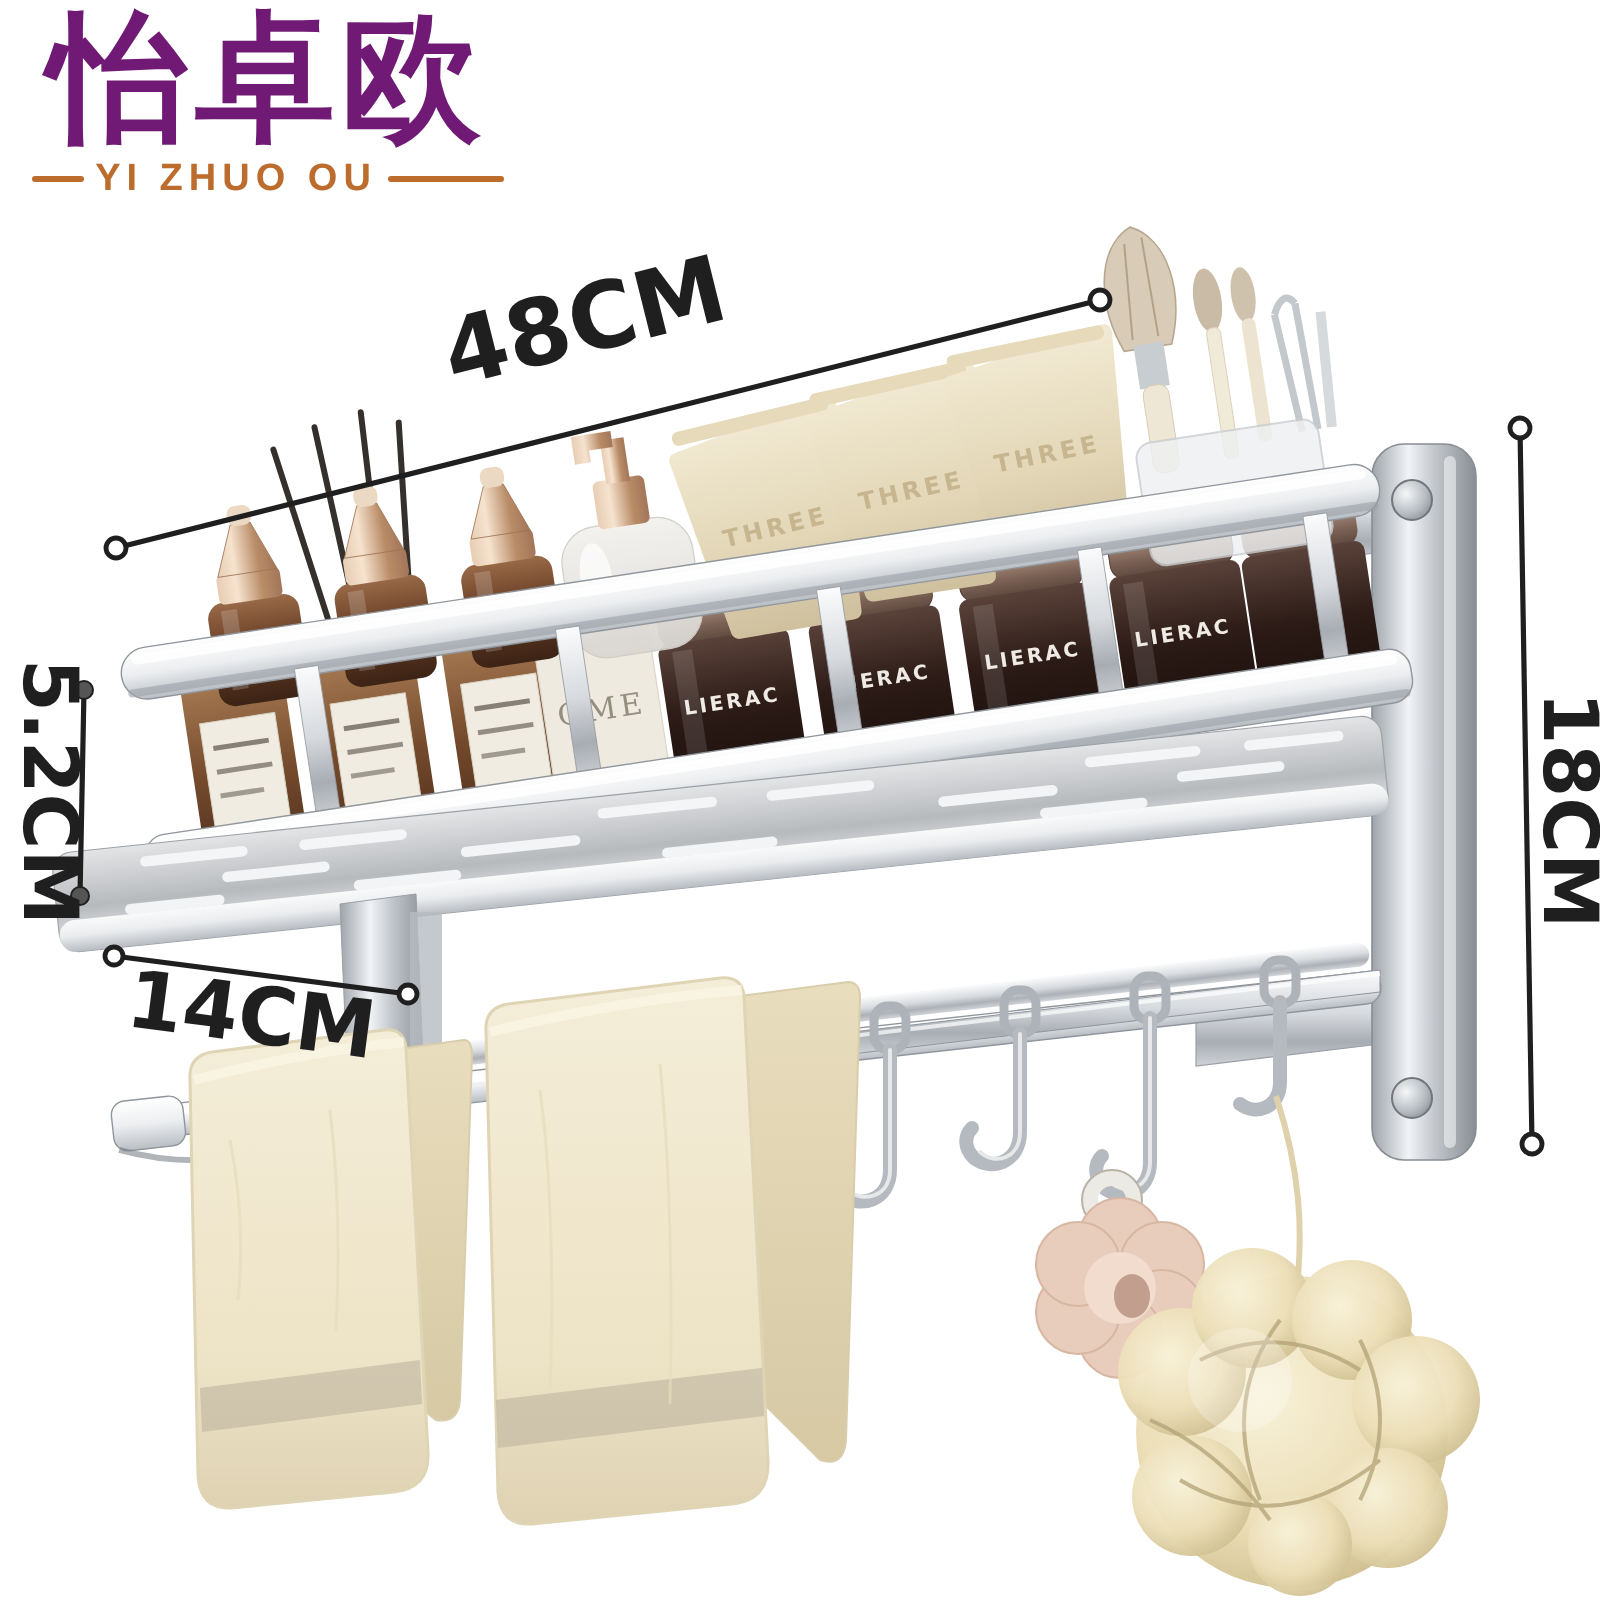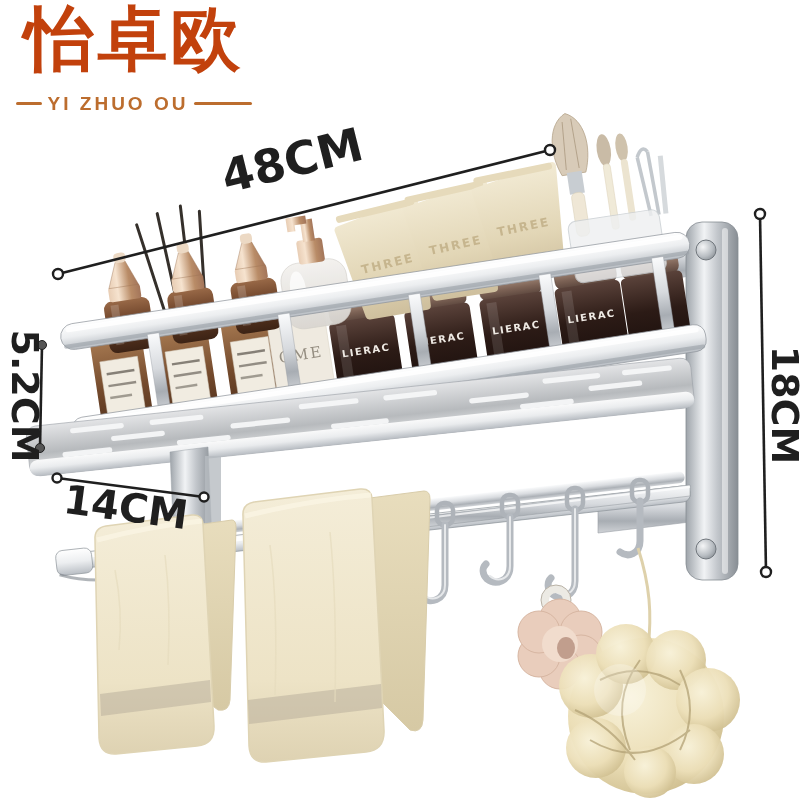--- a/index.html
+++ b/index.html
@@ -1,21 +1,21 @@
 <!DOCTYPE html>
 <html><head>
 <meta charset="utf-8">
 <style>
   html,body{margin:0;padding:0;background:#fff;}
   .stage{position:relative;width:800px;height:800px;background:#ffffff;overflow:hidden;
          font-family:"DejaVu Sans",sans-serif;}
   .logo{position:absolute;left:8px;top:2px;width:252px;text-align:center;z-index:5;}
   .logo-cn{display:block;font-family:Liberation Sans, sans-serif;font-weight:700;font-size:70px;
-           line-height:1.08;color:#c2410c;letter-spacing:3px;}
-  .logo-en-row{display:flex;align-items:center;justify-content:center;gap:6px;margin-top:15px;}
+           line-height:1.08;color:#701a75;letter-spacing:3px;}
+  .logo-en-row{display:flex;align-items:center;justify-content:center;gap:6px;margin-top:1px;}
   .dash{height:3px;background:#bc6d2e;border-radius:2px;}
   .dash-l{width:26px;}
   .dash-r{width:58px;}
   .logo-en{font-family:"Liberation Sans","DejaVu Sans",sans-serif;font-weight:700;
            font-size:19px;color:#bc6d2e;letter-spacing:3px;white-space:nowrap;}
   svg{position:absolute;left:0;top:0;}
   .dim-label{font-family:"DejaVu Sans",sans-serif;font-weight:600;fill:#1f1f1f;}
   .emboss{font-family:"DejaVu Sans",sans-serif;font-weight:700;}
 </style>
 </head>

